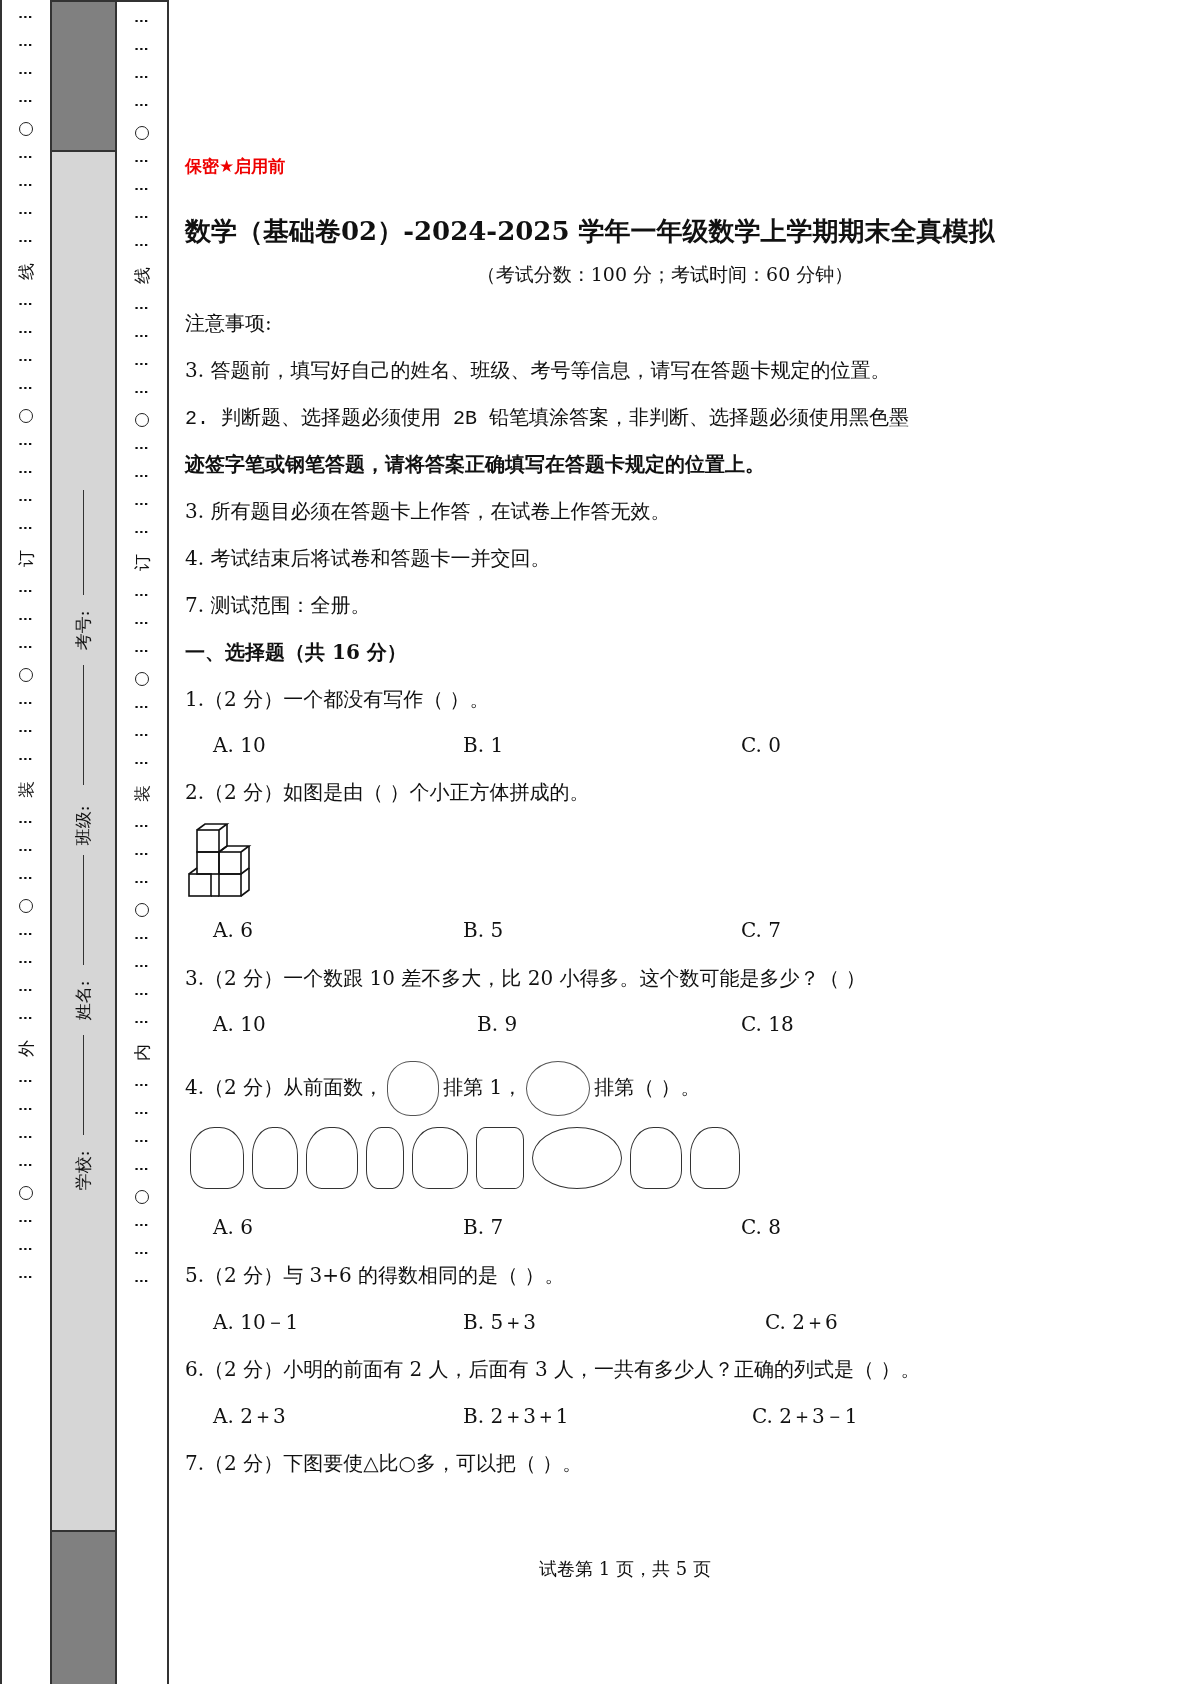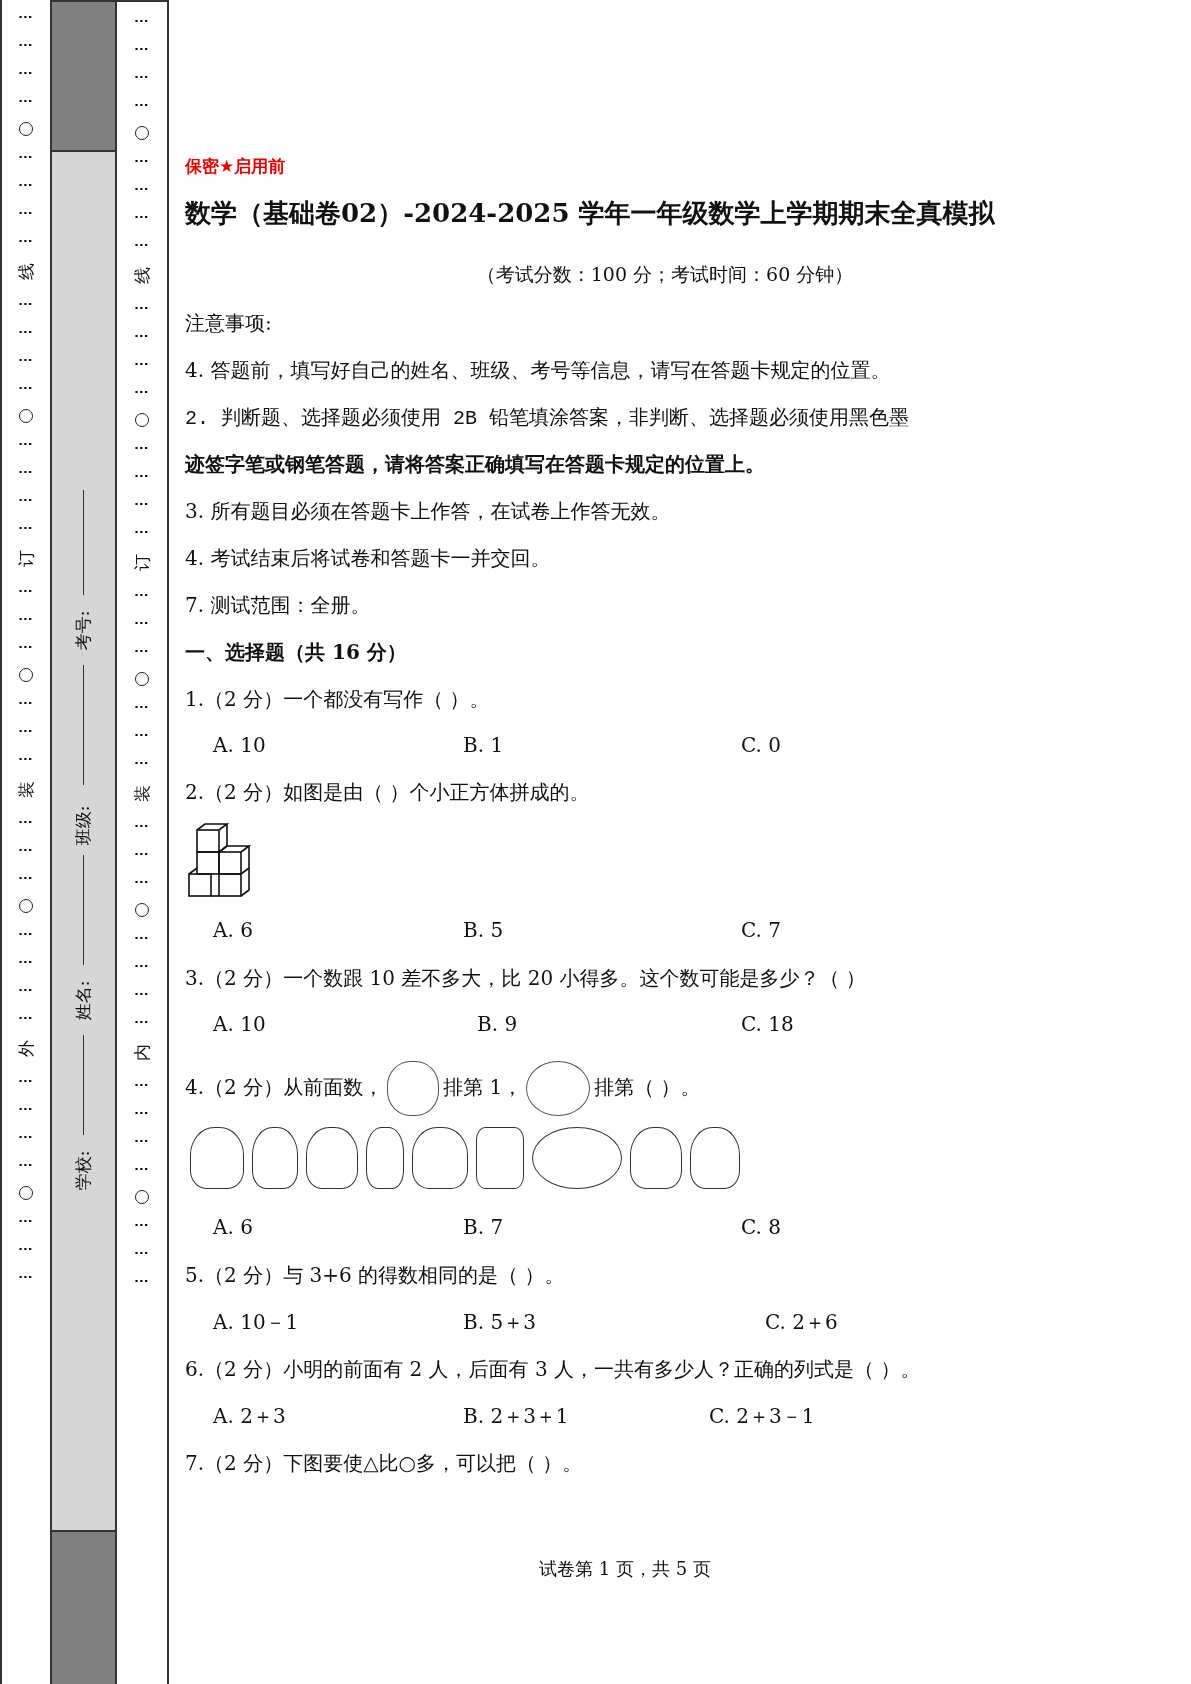--- a/index.html
+++ b/index.html
@@ -11,21 +11,21 @@
   #inner{left:117px;width:52px;border-right:2px solid #333;border-top:2px solid #333;background:#fff;}
   .vcol{position:absolute;left:0;width:100%;top:0;height:100%;display:flex;flex-direction:column;align-items:center;}
   .dots{font-size:14px;line-height:1;letter-spacing:0;writing-mode:vertical-rl;font-weight:bold;}
   .circ{width:14px;height:14px;border:1.5px solid #222;border-radius:50%;box-sizing:border-box;}
   .vch{font-size:17px;transform:rotate(-90deg);}
   .field{position:absolute;left:0;width:63px;display:flex;align-items:center;justify-content:center;}
   .field span.l{transform:rotate(-90deg);font-size:17px;white-space:nowrap;}
   .field .line{position:absolute;left:31px;width:1px;background:#333;}
   #content{position:absolute;left:185px;top:0;width:960px;}
   .secret{position:absolute;top:155px;left:0;color:#e00;font-weight:bold;font-family:"DejaVu Sans","Liberation Sans",sans-serif;font-size:17px;}
-  .title{position:absolute;top:196px;left:0;font-size:26px;font-weight:bold;white-space:nowrap;}
+  .title{position:absolute;top:214px;left:0;font-size:26px;font-weight:bold;white-space:nowrap;}
   .subtitle{position:absolute;top:262px;left:0;width:960px;text-align:center;font-size:19px;}
   .line-t{position:absolute;left:0;font-size:20px;white-space:nowrap;}
   .opts{position:absolute;left:28px;font-size:20px;width:780px;}
   .opt{position:absolute;top:0;white-space:nowrap;}
   .footer{position:absolute;top:1557px;left:0;width:880px;text-align:center;font-size:18px;}
   .cube-fig{position:absolute;top:822px;left:0;}
   .animal{display:inline-block;width:54px;height:62px;border:1.5px solid #333;border-radius:45% 45% 30% 30%;box-sizing:border-box;margin-right:8px;position:relative;}
   .animal-row{position:absolute;top:1127px;left:5px;display:flex;}
   .mini{display:inline-block;width:52px;height:55px;border:1.5px solid #555;border-radius:45%;vertical-align:middle;box-sizing:border-box;margin:0 4px;}
 </style>
@@ -250,21 +250,21 @@
     <div class="dots">⋮</div>
   </div>
 </div>
 
 <div id="content">
   <div class="secret">保密★启用前</div>
   <div class="title">数学（基础卷02）-2024-2025 学年一年级数学上学期期末全真模拟</div>
   <div class="subtitle">（考试分数：100 分；考试时间：60 分钟）</div>
 
   <div class="line-t" style="top:310px;">注意事项:</div>
-  <div class="line-t" style="top:357px;">4. 答题前，填写好自己的姓名、班级、考号等信息，请写在答题卡规定的位置。</div>
+  <div class="line-t" style="top:357px;">3. 答题前，填写好自己的姓名、班级、考号等信息，请写在答题卡规定的位置。</div>
   <div class="line-t" style="top:404px;font-family:Liberation Mono, monospace;">2. 判断题、选择题必须使用 2B 铅笔填涂答案，非判断、选择题必须使用黑色墨</div>
   <div class="line-t" style="top:451px;font-weight:bold;">迹签字笔或钢笔答题，请将答案正确填写在答题卡规定的位置上。</div>
   <div class="line-t" style="top:498px;">3. 所有题目必须在答题卡上作答，在试卷上作答无效。</div>
   <div class="line-t" style="top:545px;">4. 考试结束后将试卷和答题卡一并交回。</div>
   <div class="line-t" style="top:592px;">7. 测试范围：全册。</div>
 
   <div class="line-t" style="top:639px;font-weight:bold;">一、选择题（共 16 分）</div>
 
   <div class="line-t" style="top:686px;">1.（2 分）一个都没有写作（    ）。</div>
   <div class="opts" style="top:733px;">
@@ -330,19 +330,19 @@
   <div class="opts" style="top:1309px;">
     <span class="opt" style="left:0">A. 10－1</span>
     <span class="opt" style="left:250px">B. 5＋3</span>
     <span class="opt" style="left:552px">C. 2＋6</span>
   </div>
 
   <div class="line-t" style="top:1356px;">6.（2 分）小明的前面有 2 人，后面有 3 人，一共有多少人？正确的列式是（    ）。</div>
   <div class="opts" style="top:1403px;">
     <span class="opt" style="left:0">A. 2＋3</span>
     <span class="opt" style="left:250px">B. 2＋3＋1</span>
-    <span class="opt" style="left:496px">C. 2＋3－1</span>
+    <span class="opt" style="left:539px">C. 2＋3－1</span>
   </div>
 
   <div class="line-t" style="top:1450px;">7.（2 分）下图要使△比○多，可以把（    ）。</div>
 
   <div class="footer">试卷第 1 页，共 5 页</div>
 </div>
 
 </body></html>

